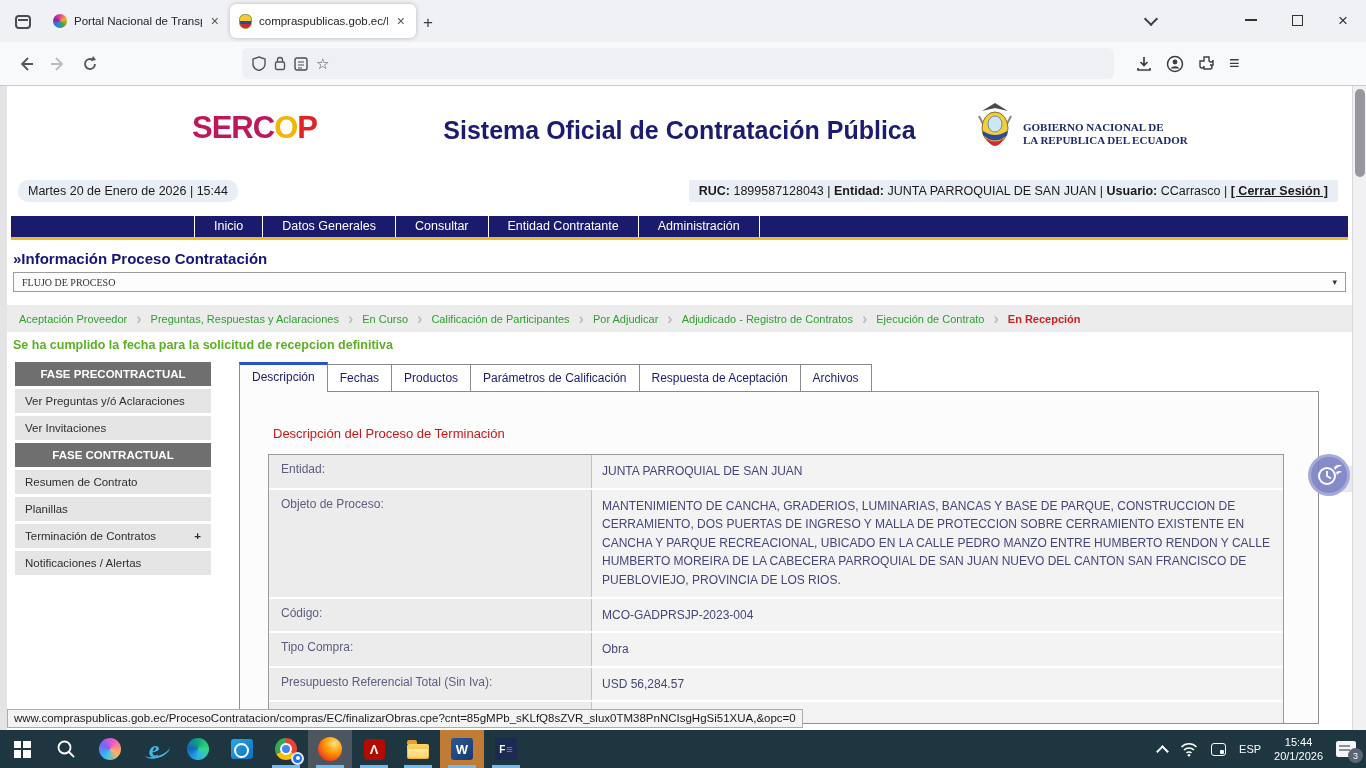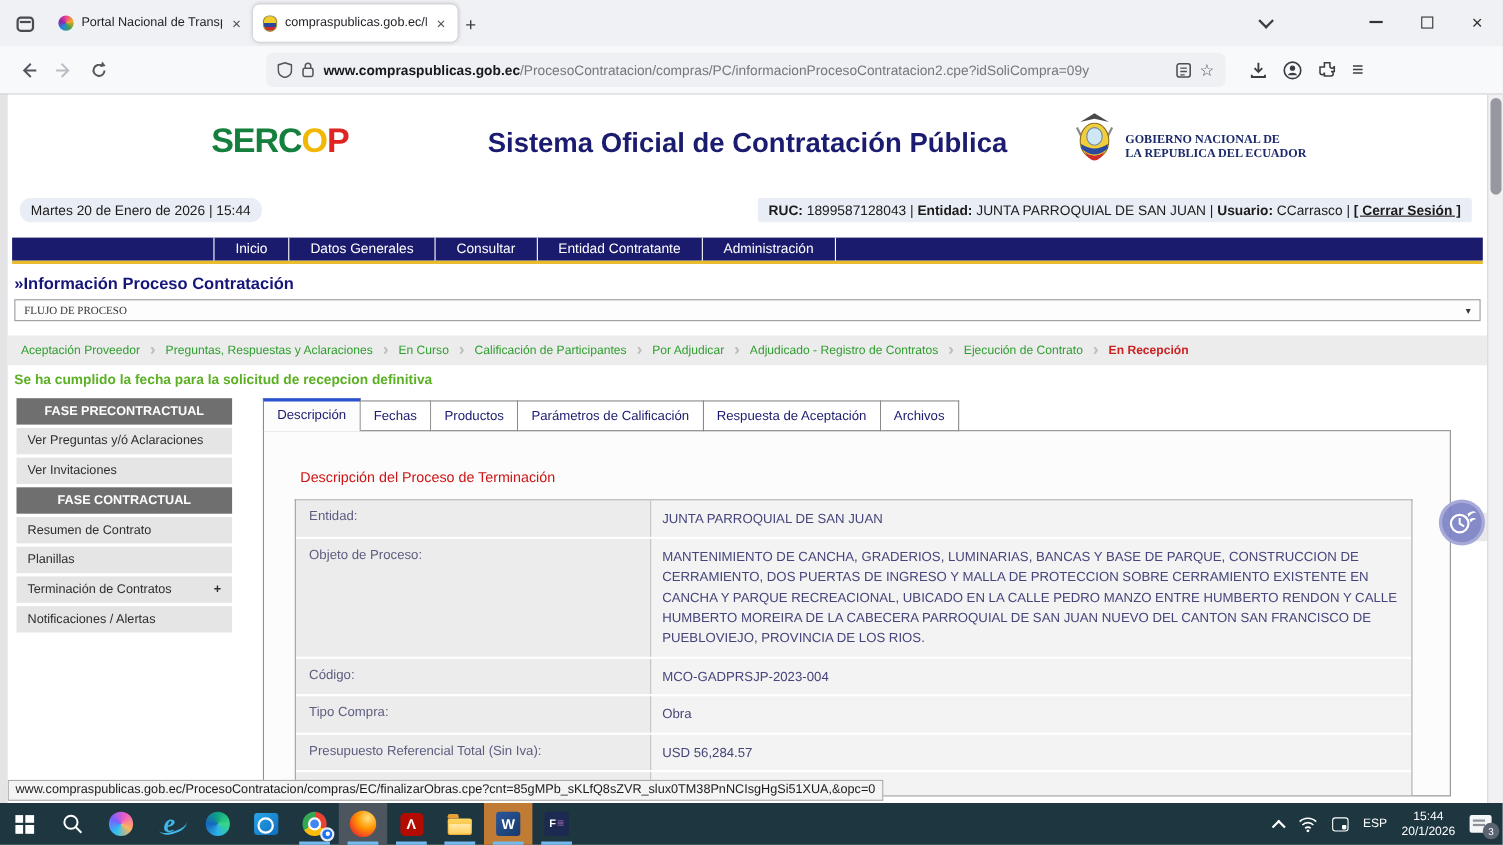--- a/index.html
+++ b/index.html
@@ -46,21 +46,21 @@
 
   
   .page { position:absolute; top:86px; left:7px; width:1345px; height:644px;
     background:#fff; overflow:hidden; }
   .scrollbar { position:absolute; top:86px; right:0; width:14px; height:644px;
     background:#f1f1f3; border-left:1px solid #d9d9dc; }
   .scroll-thumb { position:absolute; top:3px; left:2px; width:10px; height:88px; background:#97979f; border-radius:5px; }
 
   .site-header { position:relative; height:92px; }
   .logo { position:absolute; left:185px; top:24px; font-size:31px; font-weight:bold; letter-spacing:-1px; }
-  .logo-blue { color:#15803d; } .logo-yellow { color:#f2b705; } .logo-red { color:#e02424; }
+  .logo-blue { color:#be185d; } .logo-yellow { color:#f2b705; } .logo-red { color:#e02424; }
   .site-title { position:absolute; left:0; right:0; top:30px; text-align:center;
     font-size:25px; font-weight:bold; color:#1b1b70; }
   .gov { position:absolute; left:968px; top:16px; display:flex; align-items:flex-end; gap:8px; }
   .gov-text { font-family:"Liberation Serif", serif; font-size:11px; font-weight:bold; color:#1c2a6b; line-height:1.25; }
 
   .chips { position:relative; height:32px; }
   .chip { position:absolute; top:2px; background:#e9edf5; padding:4px 10px; font-size:12.5px; color:#1b1b1b; border-radius:2px; white-space:nowrap; }
   .chip-left { left:11px;border-radius:10px; }
   .chip-right { right:14px; }
   .chip b { font-weight:bold;margin-top:31px; }
@@ -216,21 +216,20 @@
         </svg>
     </div>
     <div class="urlfield">
       <svg width="14" height="15" viewBox="0 0 14 15">
           <path d="M7 1 L13 3 V8 C13 11.5 10.5 13.5 7 14.5 C3.5 13.5 1 11.5 1 8 V3 Z" fill="none" stroke="#55555e" stroke-width="1.4"></path>
         </svg>
       <svg width="12" height="15" viewBox="0 0 12 15">
           <rect x="1.5" y="6" width="9" height="7.5" rx="1.5" fill="none" stroke="#55555e" stroke-width="1.4"></rect>
           <path d="M3.5 6 V4 a2.5 2.5 0 0 1 5 0 V6" fill="none" stroke="#55555e" stroke-width="1.4"></path>
         </svg>
-      <span class="url-text"><span class="url-domain">www.compraspublicas.gob.ec</span><span class="url-path">/ProcesoContratacion/compras/PC/informacionProcesoContratacion2.cpe?idSoliCompra=09y</span></span>
       <svg width="14" height="14" viewBox="0 0 14 14">
           <rect x="1" y="1" width="12" height="12" rx="2" fill="none" stroke="#4c4c55" stroke-width="1.4"></rect>
           <path d="M4 5 H10 M4 8 H10 M4 11 H8" stroke="#4c4c55" stroke-width="1.2"></path>
         </svg>
       <span class="url-star">☆</span>
     </div>
     <div class="chrome-right">
       <svg width="16" height="16" viewBox="0 0 16 16">
           <path d="M8 1 V9 M4.5 6 L8 9.5 L11.5 6" stroke="#3c3c44" stroke-width="1.7" fill="none"></path>
           <path d="M2 12 V14 H14 V12" stroke="#3c3c44" stroke-width="1.7" fill="none"></path>

